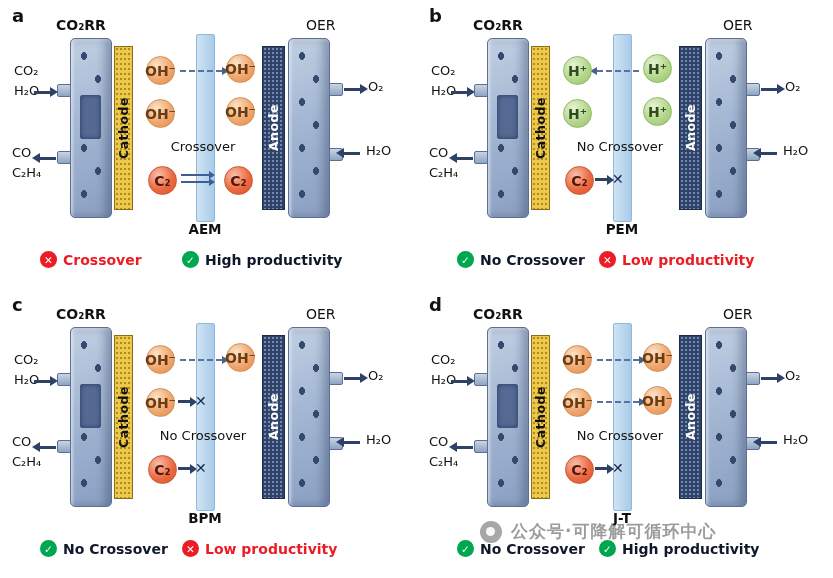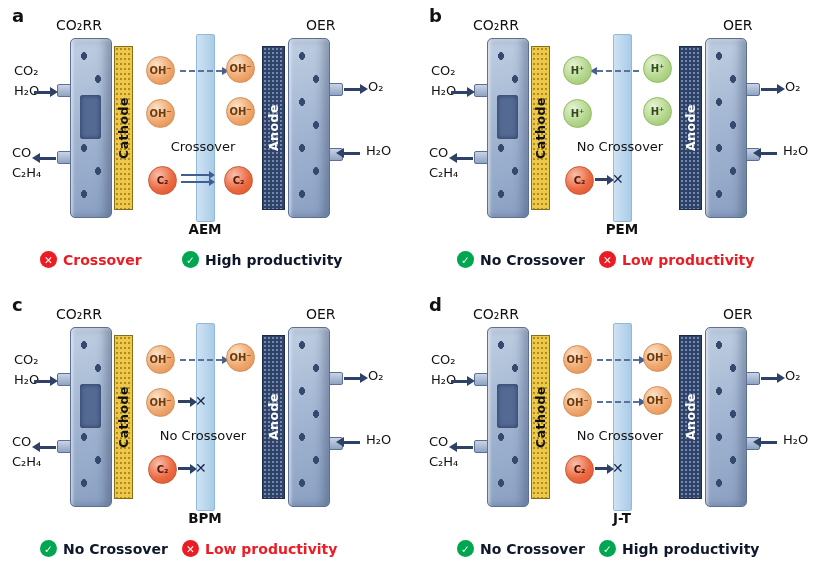--- a/index.html
+++ b/index.html
@@ -6,21 +6,21 @@
   body{
     width:833px;height:578px;background:#ffffff;position:relative;overflow:hidden;
     font-family:"DejaVu Sans","Liberation Sans",sans-serif;color:#111;
   }
   .stage{position:absolute;left:0;top:0;width:833px;height:578px;background:#fff;}
   .panel{position:absolute;width:416px;height:289px;}
   #p-a{left:0;top:0}#p-b{left:417px;top:0}#p-c{left:0;top:289px}#p-d{left:417px;top:289px}
 
   .letter{position:absolute;left:12px;top:5px;font-size:18px;font-weight:700;}
   .hdr{position:absolute;font-size:14px;}
-  .hdr-l{left:56px;top:17px;}
+  .hdr-l{left:56px;top:17px;font-weight:bold;}
   .hdr-r{left:306px;top:17px;}
 
   
   .plate{
     position:absolute;top:38px;width:40px;height:178px;border-radius:5px;
     background:linear-gradient(160deg,#c0cfe2 0%,#a4b7d3 45%,#8aa0c2 100%);
     border:1px solid #5c6f94;
     box-shadow:inset -6px 0 8px rgba(40,55,90,.35), inset 2px 2px 3px rgba(255,255,255,.55);
   }
   .plate::before{
@@ -82,21 +82,21 @@
     border-right:8px solid #2e4166;border-top:5.5px solid transparent;border-bottom:5.5px solid transparent;}
   .arr-in{left:34px;top:91px;width:16px}
   .arr-out{left:40px;top:157px;width:16px}
   .arr-o2{left:344px;top:88px;width:16px}
   .arr-h2o{left:344px;top:152px;width:16px}
 
   
   .ion{
     position:absolute;width:27px;height:27px;border-radius:50%;
     display:flex;align-items:center;justify-content:center;
-    font-size:10px;font-weight:700;z-index:3;
+    font-size:14px;font-weight:700;z-index:3;
   }
   .ion.oh{background:radial-gradient(circle at 35% 30%,#fbe3c8,#f0a76e 55%,#e18c4e);color:#6b3c12;border:1px solid #d29058;}
   .ion.h{background:radial-gradient(circle at 35% 30%,#e6f2d5,#b5d78d 55%,#95c268);color:#2f4d1a;border:1px solid #8fba62;}
   .ion.c2{background:radial-gradient(circle at 35% 30%,#f8c0ac,#ec6a42 55%,#dd4f28);color:#53170a;border:1px solid #c85a33;}
   .i-tl{left:146px;top:56px}.i-tr{left:226px;top:54px}
   .i-ml{left:146px;top:99px}.i-mr{left:226px;top:97px}
   .i-c2l{left:148px;top:166px}.i-c2r{left:224px;top:166px}
 
   
   .dasharr{position:absolute;height:0;border-top:2px dashed #5a719c;z-index:2;}
@@ -365,14 +365,18 @@
     <div class="status s1">
       <span class="sicon green">✓</span>
       <span class="stext st-green">No Crossover</span>
     </div>
     <div class="status s2">
       <span class="sicon green">✓</span>
       <span class="stext st-green">High productivity</span>
     </div>
   </div>
 
+  <div class="watermark">
+    <span class="wm-icon"></span>
+    <span>公众号·可降解可循环中心</span>
+  </div>
 
 </div>
 
 </body></html>

